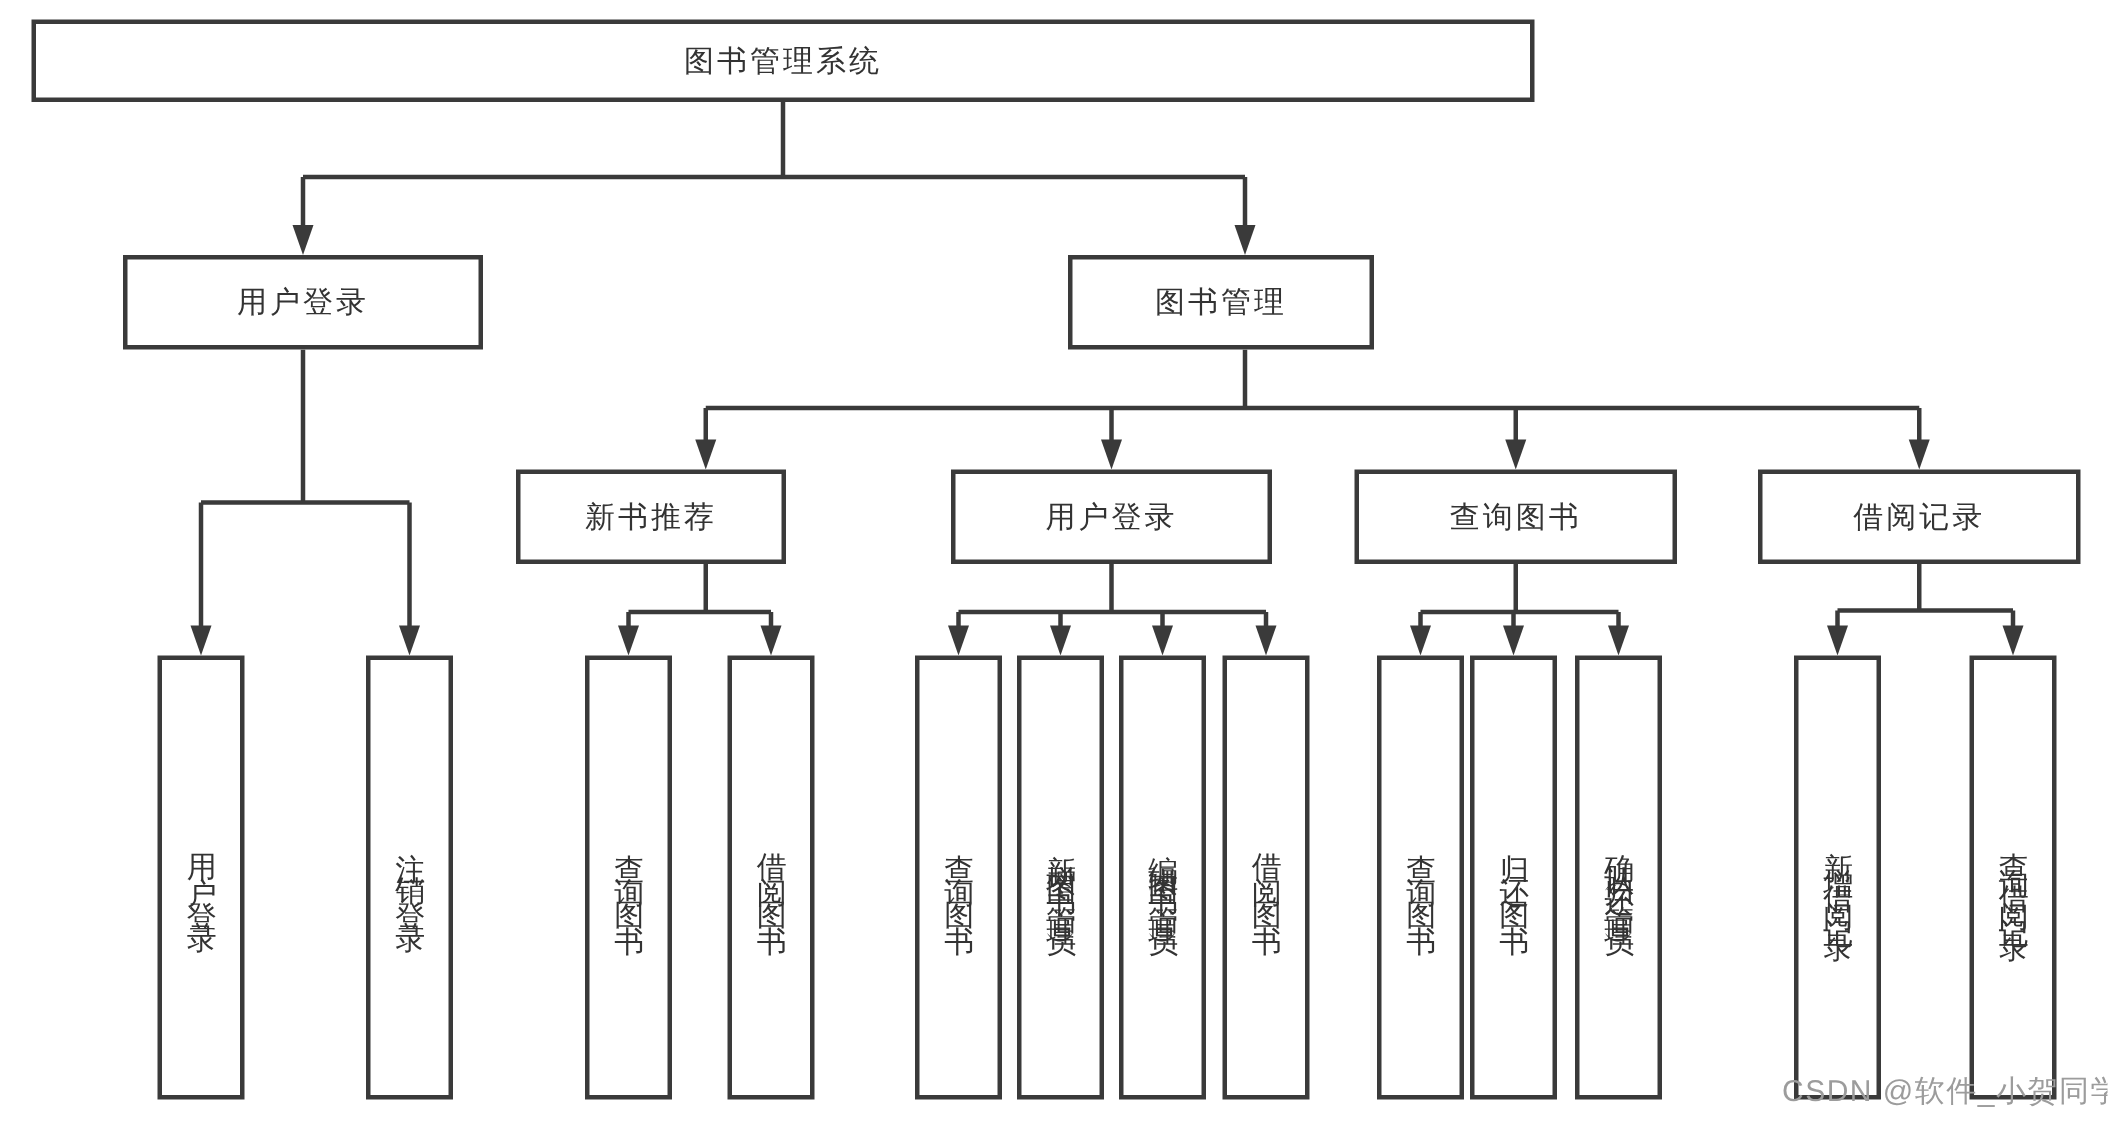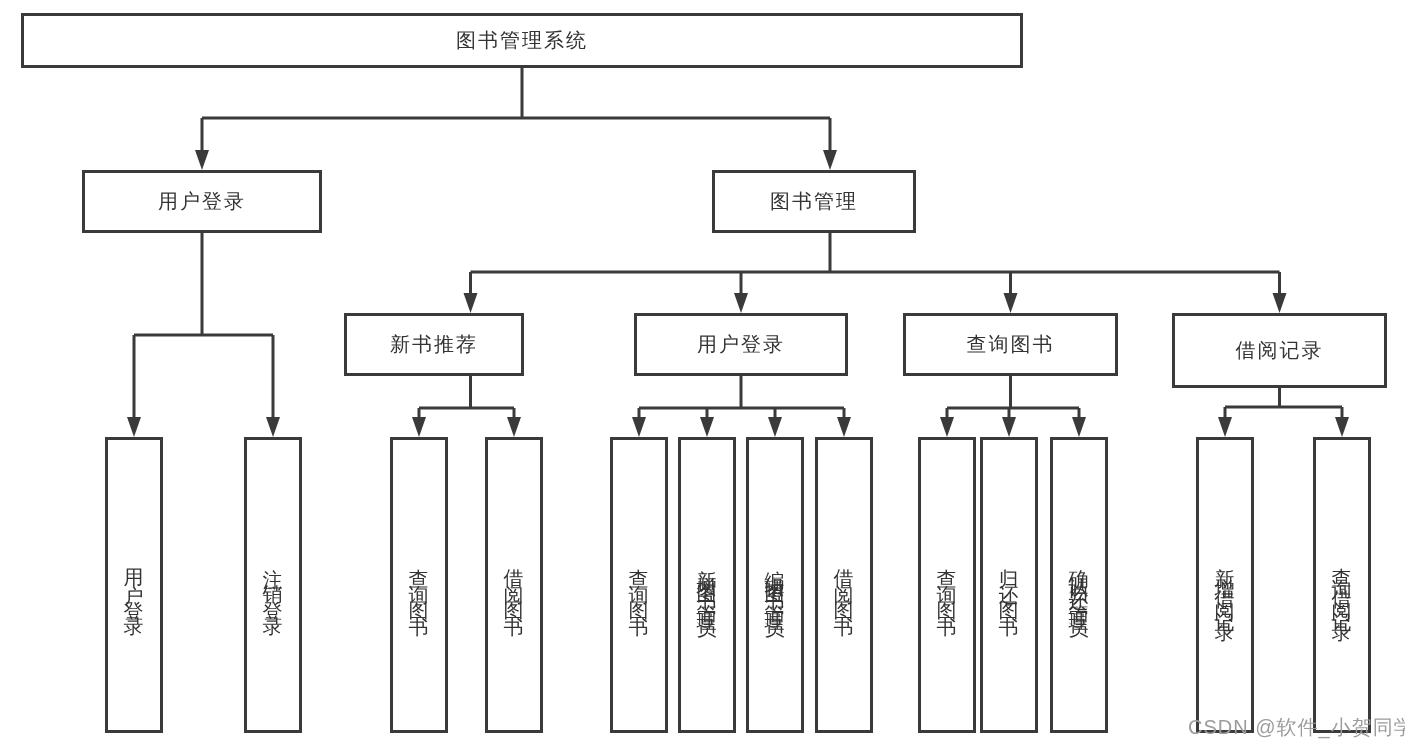--- a/index.html
+++ b/index.html
@@ -122,21 +122,21 @@
 
 <div class="node branch" style="left:344px;top:313px;width:180px;height:63px">
   <span class="lbl">新书推荐</span>
 </div>
 <div class="node branch" style="left:634px;top:313px;width:214px;height:63px">
   <span class="lbl">用户登录</span>
 </div>
 <div class="node branch" style="left:903px;top:313px;width:215px;height:63px">
   <span class="lbl">查询图书</span>
 </div>
-<div class="node branch" style="left:1172px;top:313px;width:215px;height:75px">
+<div class="node branch" style="left:1172px;top:313px;width:215px;height:63px">
   <span class="lbl">借阅记录</span>
 </div>
 
 <div class="node leaf ls-4" style="left:105px;top:437px;width:58px;height:296px">
   <span class="lbl">用户登录</span>
 </div>
 <div class="node leaf ls-4" style="left:244px;top:437px;width:58px;height:296px">
   <span class="lbl">注销登录</span>
 </div>
 

